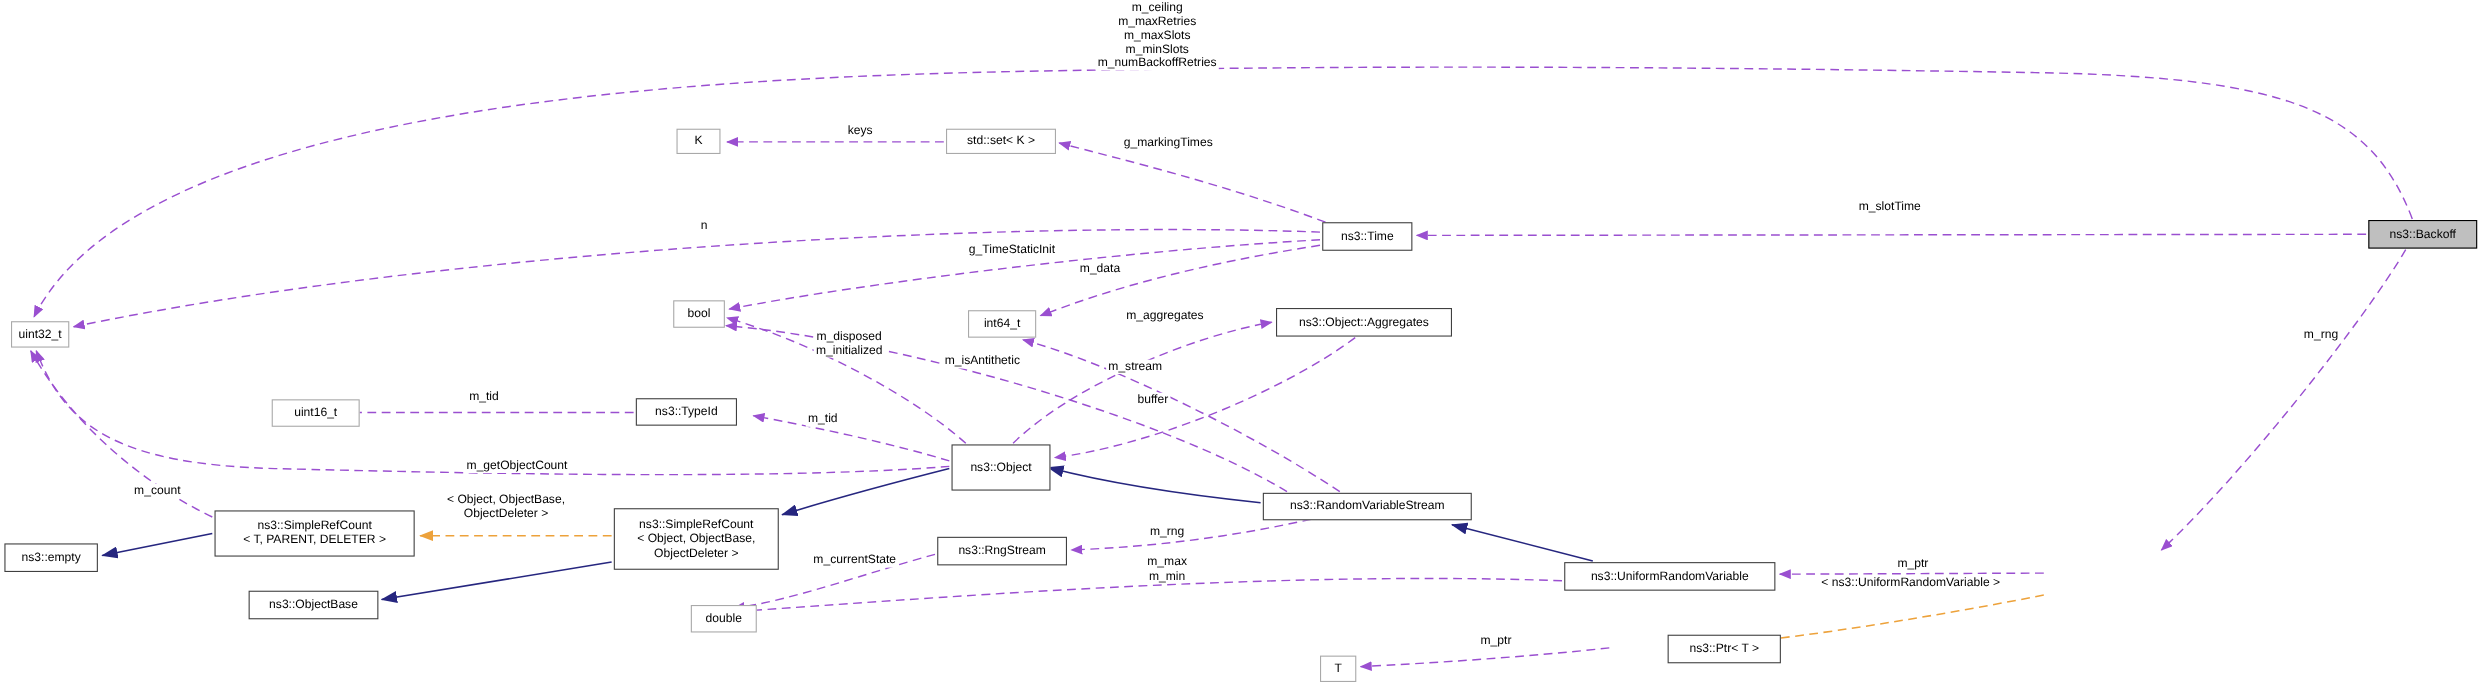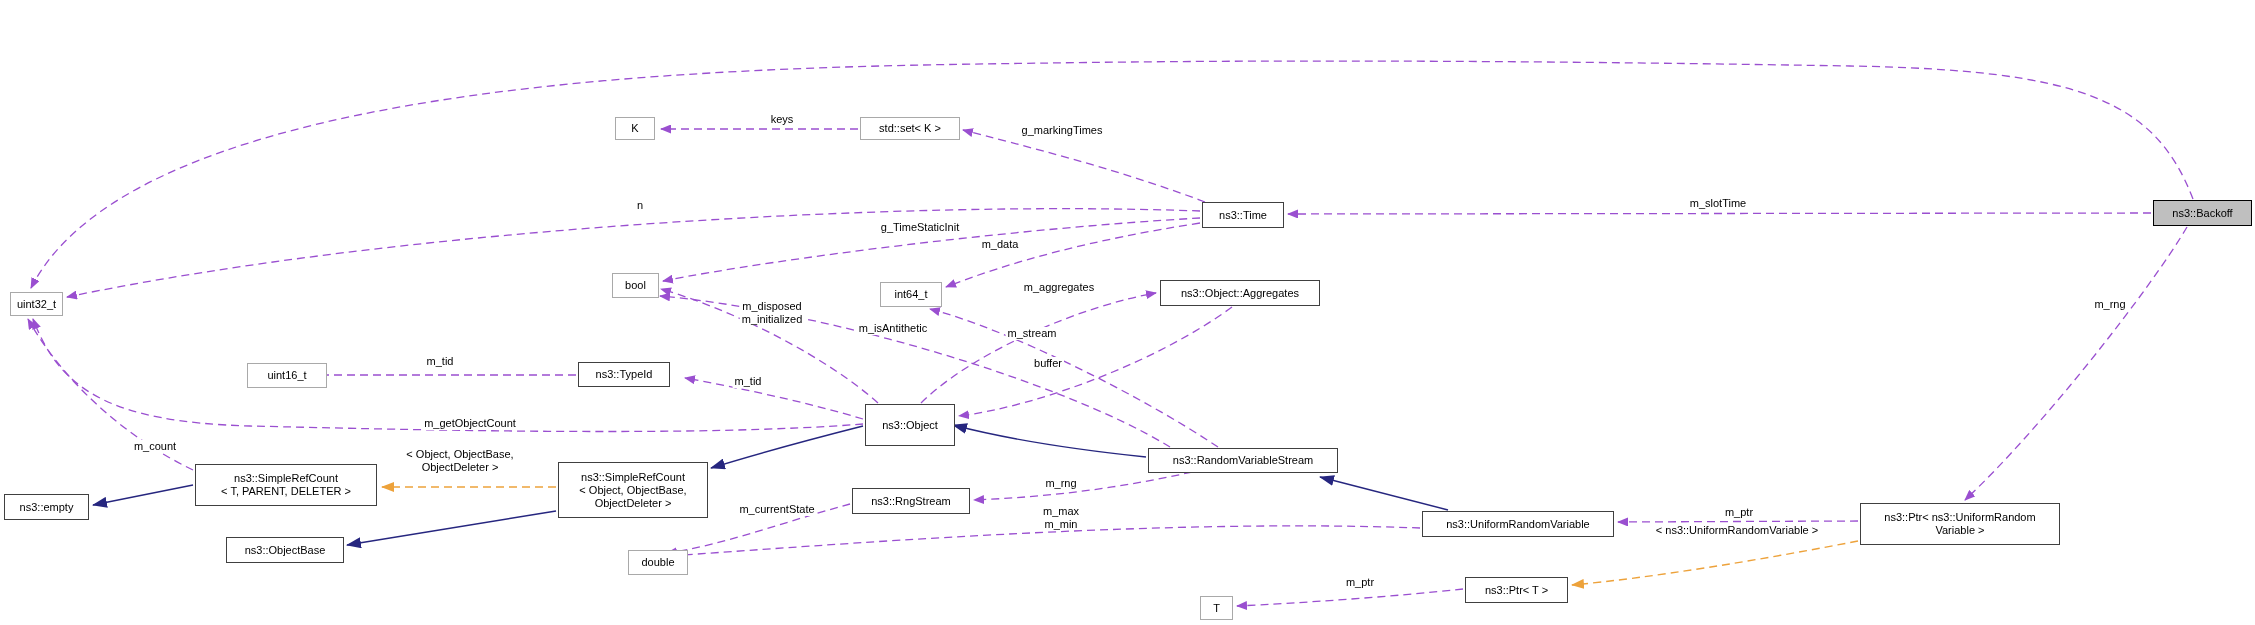--- a/index.html
+++ b/index.html
@@ -85,42 +85,45 @@
   <div class="node dark" style="left:195px;top:464px;width:182px;height:42px">ns3::SimpleRefCount
 &lt; T, PARENT, DELETER &gt;</div>
   <div class="node dark" style="left:558px;top:462px;width:150px;height:56px">ns3::SimpleRefCount
 &lt; Object, ObjectBase,
 ObjectDeleter &gt;</div>
   <div class="node dark" style="left:226px;top:537px;width:118px;height:26px">ns3::ObjectBase</div>
   <div class="node dark" style="left:852px;top:488px;width:118px;height:26px">ns3::RngStream</div>
   <div class="node" style="left:628px;top:550px;width:60px;height:25px">double</div>
   <div class="node dark" style="left:1148px;top:448px;width:190px;height:25px">ns3::RandomVariableStream</div>
   <div class="node dark" style="left:1422px;top:511px;width:192px;height:26px">ns3::UniformRandomVariable</div>
-  <div class="node dark" style="left:1860px;top:503px;width:200px;height:42px">ns3::Ptr&lt; ns3::UniformRandom
-Variable &gt;</div>
-  <div class="node dark" style="left:1465px;top:577px;width:103px;height:26px">ns3::Ptr&lt; T &gt;</div>
+  <div class="node dark" style="left:1516px;top:577px;width:103px;height:26px">ns3::Ptr&lt; T &gt;</div>
   <div class="node" style="left:1200px;top:596px;width:33px;height:24px">T</div>
 
+  <span class="elabel" style="left:1052px;top:1px">m_ceiling
+m_maxRetries
+m_maxSlots
+m_minSlots
+m_numBackoffRetries</span>
   <span class="elabel" style="left:782px;top:113px">keys</span>
   <span class="elabel" style="left:1062px;top:124px">g_markingTimes</span>
-  <span class="elabel" style="left:1718px;top:197px">m_slotTime</span>
+  <span class="elabel" style="left:1718px;top:182px">m_slotTime</span>
   <span class="elabel" style="left:640px;top:199px">n</span>
   <span class="elabel" style="left:2110px;top:298px">m_rng</span>
   <span class="elabel" style="left:920px;top:221px">g_TimeStaticInit</span>
   <span class="elabel" style="left:1000px;top:238px">m_data</span>
   <span class="elabel" style="left:1059px;top:281px">m_aggregates</span>
   <span class="elabel" style="left:893px;top:322px">m_isAntithetic</span>
   <span class="elabel" style="left:772px;top:300px">m_disposed
 m_initialized</span>
   <span class="elabel" style="left:1032px;top:327px">m_stream</span>
   <span class="elabel" style="left:1048px;top:357px">buffer</span>
   <span class="elabel" style="left:440px;top:355px">m_tid</span>
   <span class="elabel" style="left:748px;top:375px">m_tid</span>
   <span class="elabel" style="left:470px;top:417px">m_getObjectCount</span>
-  <span class="elabel" style="left:155px;top:440px">m_count</span>
+  <span class="elabel" style="left:143px;top:440px">m_count</span>
   <span class="elabel" style="left:460px;top:448px">&lt; Object, ObjectBase,
 ObjectDeleter &gt;</span>
   <span class="elabel" style="left:777px;top:503px">m_currentState</span>
   <span class="elabel" style="left:1061px;top:477px">m_rng</span>
   <span class="elabel" style="left:1061px;top:505px">m_max
 m_min</span>
   <span class="elabel" style="left:1360px;top:576px">m_ptr</span>
   <span class="elabel" style="left:1739px;top:506px">m_ptr</span>
   <span class="elabel" style="left:1737px;top:524px">&lt; ns3::UniformRandomVariable &gt;</span>
 

